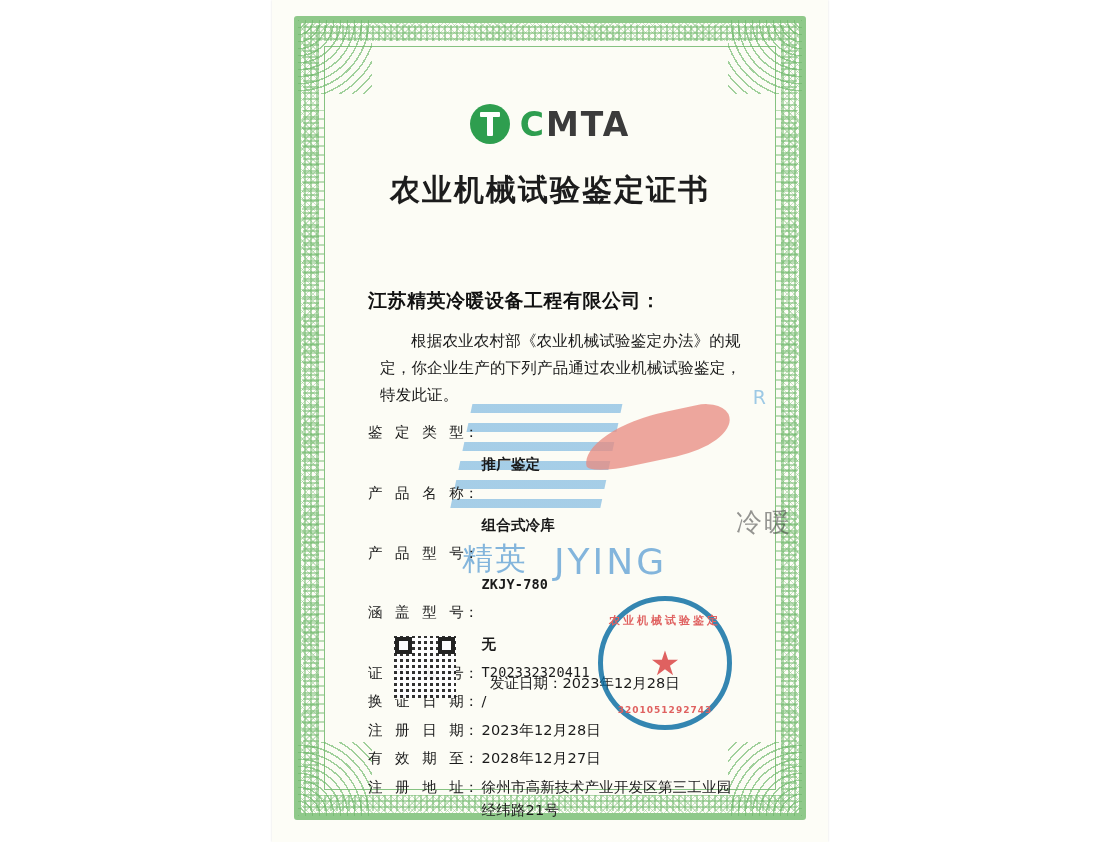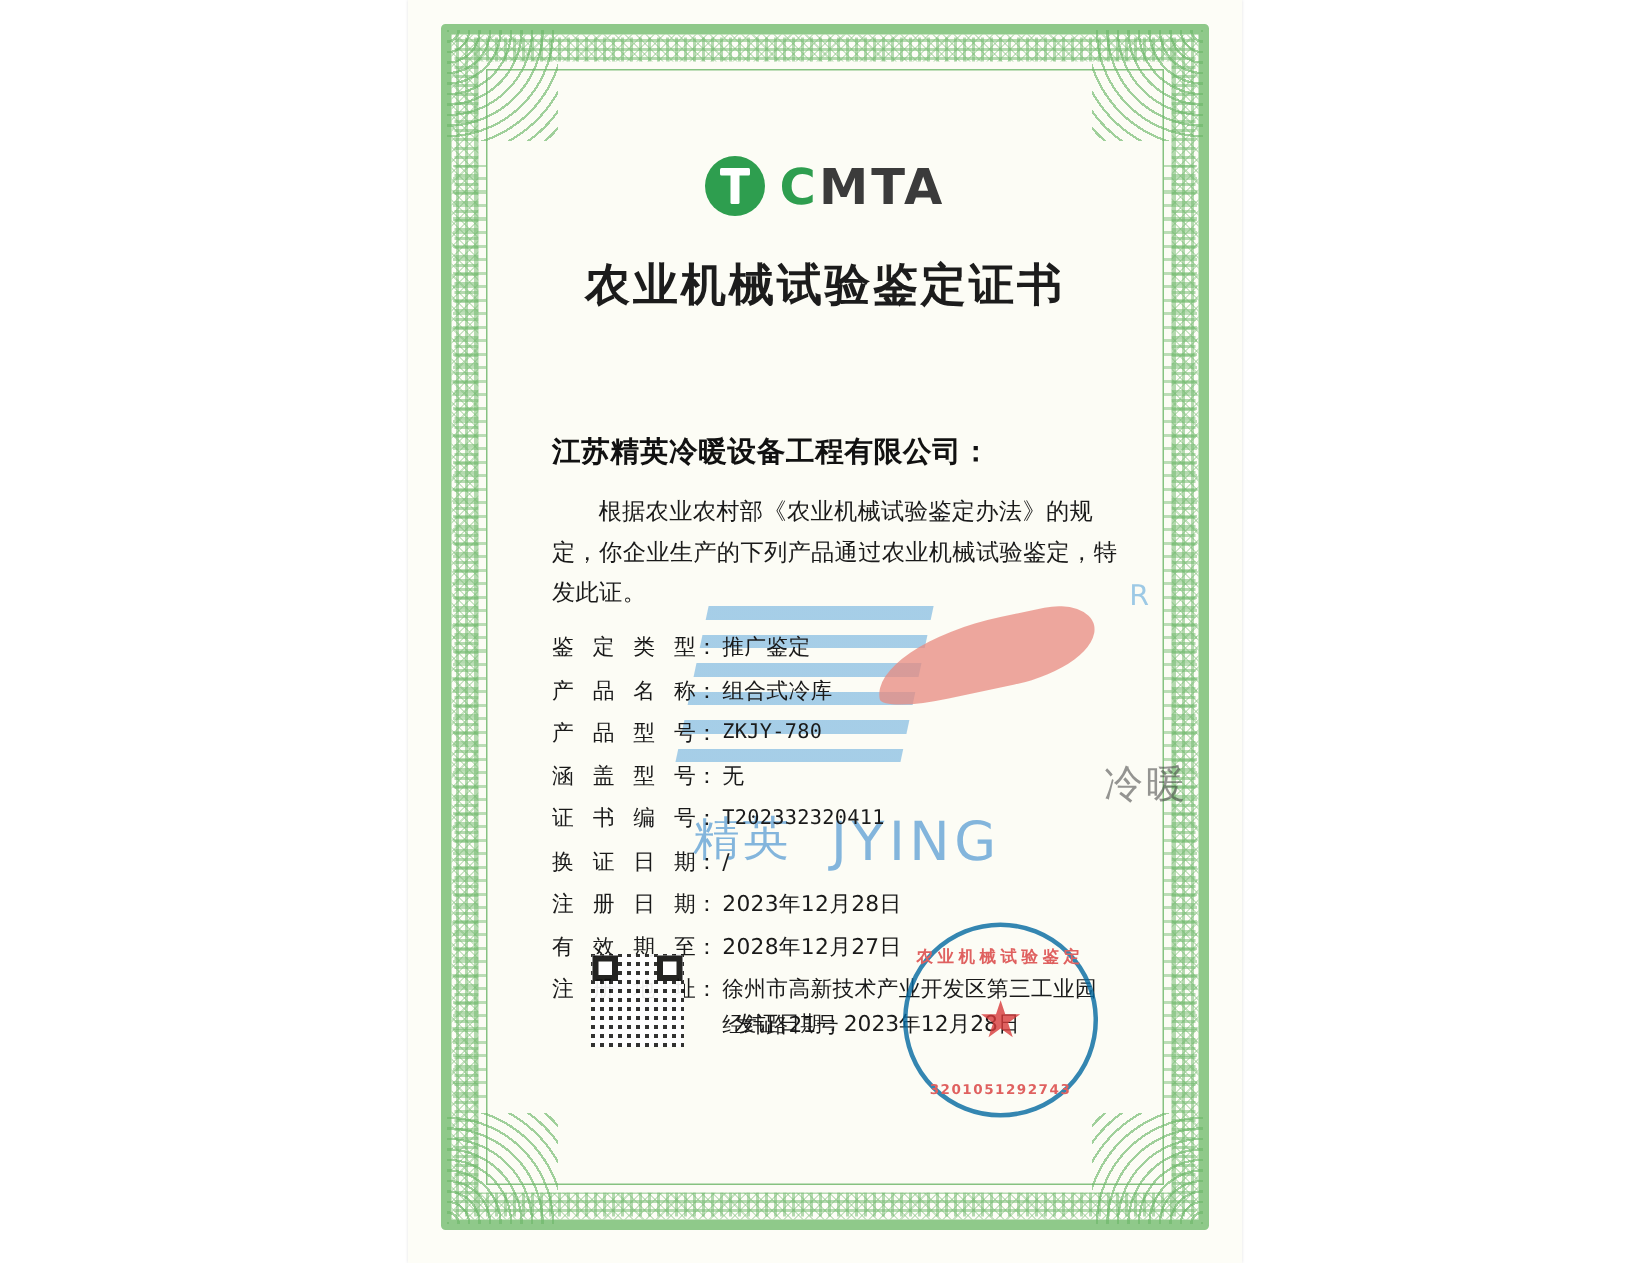--- a/index.html
+++ b/index.html
@@ -174,20 +174,21 @@
     margin-bottom: 14px;
   }
   .paragraph {
     font-family: "DejaVu Sans", sans-serif;
     font-size: 15.5px;
     line-height: 1.75;
     color: #1a1a1a;
     text-indent: 31px;
     margin-bottom: 12px;
     letter-spacing: 0.2px;
+    margin-left: 12px;
   }
 
   .field-list {
     margin-top: 4px;
   }
   .field-row {
     display: flex;
     align-items: flex-start;
     font-family: "DejaVu Sans", sans-serif;
     font-size: 14.5px;
@@ -200,21 +201,21 @@
     width: 96px;
     text-align: justify;
     text-align-last: justify;
     letter-spacing: 0.2px;
   }
   .field-colon { flex: none; padding-right: 3px; }
   .field-value {
     flex: 1;
     letter-spacing: 0.2px;
   }
-  .field-value.bold { font-weight: normal; }
+  .field-value.bold { font-weight: bold; margin-top: 32px; }
   .field-value.mono { font-family: "DejaVu Sans Mono", monospace; font-size: 13.5px; }
 
   
   .qr {
     position: absolute;
     left: 62px;
     bottom: 84px;
     width: 62px;
     height: 62px;
     background:
@@ -245,25 +246,25 @@
     color: #1a1a1a;
     line-height: 2.0;
   }
   .issuer-row { display: flex; }
   .issuer-label { flex: none; }
 
   
   .seal {
     position: absolute;
     right: 36px;
-    bottom: 37px;
+    bottom: 52px;
     width: 124px;
     height: 124px;
     border-radius: 50%;
-    border: 3px solid #0369a1;
+    border: 5px solid #0369a1;
     opacity: 0.80;
     pointer-events: none;
   }
   .seal .star {
     position: absolute;
     left: 50%; top: 50%;
     transform: translate(-50%,-50%);
     color: #d93b3b;
     font-size: 34px;
     line-height: 1;

